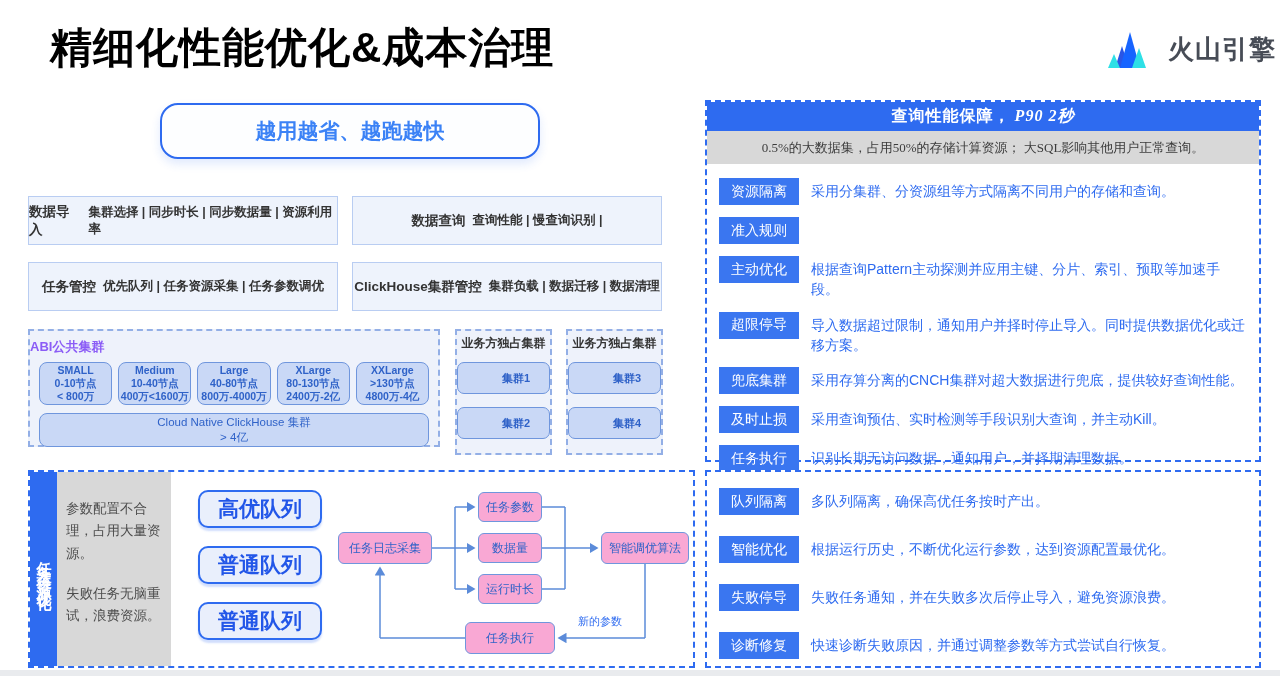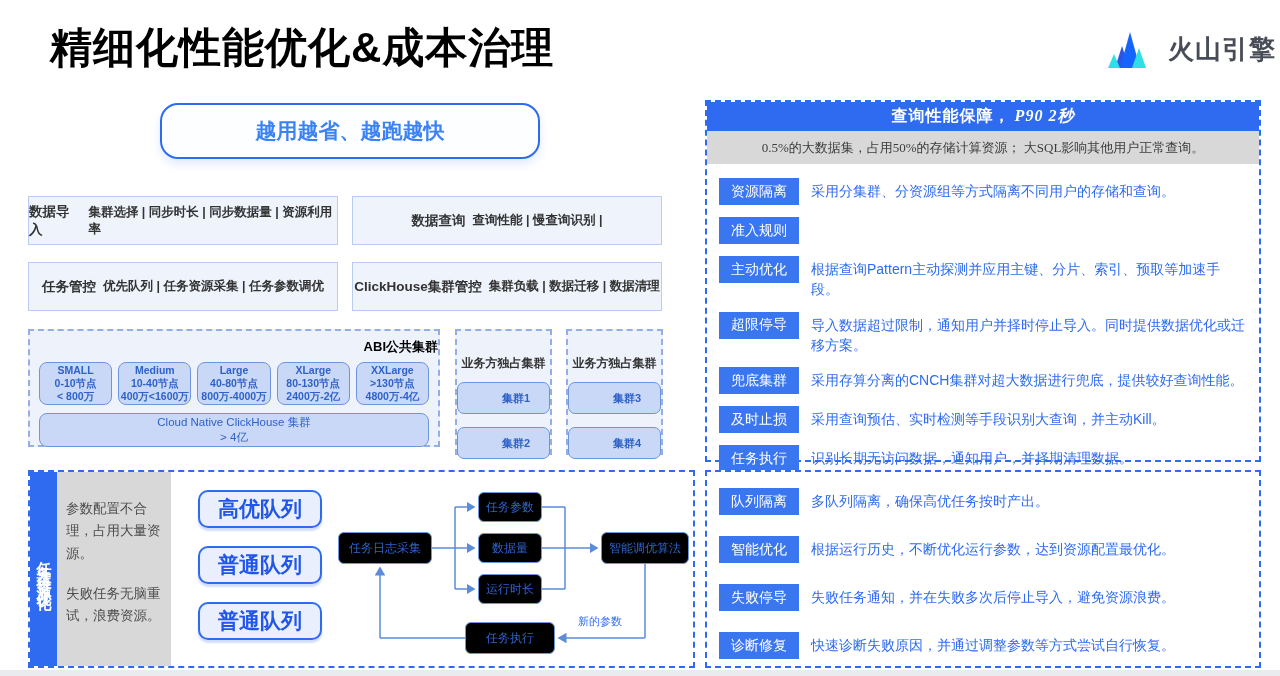--- a/index.html
+++ b/index.html
@@ -18,32 +18,32 @@
     font-size:21px;font-weight:bold;color:#3b82f6;box-shadow:0 5px 10px rgba(46,107,240,.14);}
 
   
   .cap{width:310px;height:49px;background:#eef3fc;border:1px solid #b9cdf2;
     display:flex;align-items:center;justify-content:center;gap:7px;}
   .cap-title{font-size:13.5px;font-weight:bold;color:#333;}
   .cap-sub{font-size:12.5px;font-weight:bold;color:#333;}
 
   
   .abi{left:28px;top:329px;width:412px;height:118px;background:#eef2fb;border:2px dashed #93afe6;}
-  .abi-title{text-align:right;margin-top:7px;font-size:13px;font-weight:bold;color:#000000;}
+  .abi-title{text-align:left;margin-top:7px;font-size:13px;font-weight:bold;color:#8b5cf6;}
   .tiers{display:flex;gap:6px;padding:6px 9px 0;}
   .tier{flex:1;background:#c9d8f6;border:1px solid #6f96dd;border-radius:8px;height:41px;
     display:flex;flex-direction:column;align-items:center;justify-content:center;
     font-size:10.5px;line-height:1.25;color:#2f62c8;text-align:center;font-weight:bold;}
   .cloudbar{margin:8px 9px 0;height:32px;background:#c9d8f6;border:1px solid #6f96dd;border-radius:8px;
     display:flex;flex-direction:column;align-items:center;justify-content:center;
     font-size:11.5px;line-height:1.3;color:#2f62c8;}
 
   
   .ded{width:97px;height:126px;background:#eef2fb;border:2px dashed #93afe6;text-align:center;}
-  .ded-title{margin-top:24px;font-size:12px;font-weight:bold;color:#333;}
+  .ded-title{margin-top:4px;font-size:12px;font-weight:bold;color:#333;}
   .ded-chip{width:66px;height:30px;margin:0 auto;background:#c9d8f6;border:1px solid #6f96dd;border-radius:7px;
     display:flex;align-items:center;justify-content:center;font-size:11px;font-weight:bold;color:#2f62c8;padding-left:25px;}
   .ded-chip.c1{margin-top:10px;} .ded-chip.c2{margin-top:13px;}
 
   
   .qpanel{left:705px;top:100px;width:556px;height:362px;border:2px dashed #2e6bf0;background:#fff;}
   .qheader{height:29px;background:#2e6bf0;color:#fff;display:flex;align-items:center;justify-content:center;
     font-size:16px;font-weight:bold;letter-spacing:1px;}
   .qheader .p90{font-style:italic;font-family:"Liberation Serif",serif;margin-left:4px;}
   .qproblem{height:33px;background:#d8d8d8;color:#3c3c3c;display:flex;align-items:center;justify-content:center;
@@ -59,21 +59,21 @@
   .tpanel{left:28px;top:470px;width:667px;height:198px;border:2px dashed #2e6bf0;background:#fff;}
   .vstrip{left:0;top:0;width:27px;height:194px;background:#2e6bf0;color:#fff;
     writing-mode:vertical-lr;display:flex;align-items:center;justify-content:center;
     font-size:15px;font-weight:bold;letter-spacing:5px;}
   .graybox{left:27px;top:0;width:114px;height:194px;background:#d8d8d8;color:#4d4d4d;
     padding:26px 9px;font-size:13.5px;line-height:1.65;font-family:"Liberation Serif",serif;}
   .graybox p{margin:0 0 18px;}
   .queue{left:168px;width:124px;height:38px;background:#e9effc;border:2px solid #2e6bf0;border-radius:10px;
     display:flex;align-items:center;justify-content:center;font-size:21px;font-weight:bold;color:#2256e8;
     box-shadow:0 3px 2px rgba(46,107,240,.22);}
-  .fbox{background:#000000;border:1px solid #6f96dd;border-radius:6px;
+  .fbox{background:#f9a8d4;border:1px solid #6f96dd;border-radius:6px;
     display:flex;align-items:center;justify-content:center;font-size:12px;color:#2f62c8;}
   .edge-label{font-size:11px;color:#2e6bf0;}
 
   
   .bpanel{left:705px;top:470px;width:556px;height:198px;border:2px dashed #2e6bf0;background:#fff;}
 
   .footer-strip{left:0;top:670px;width:1280px;height:6px;background:#e9ebee;}
 </style>
 </head>
 <body>

